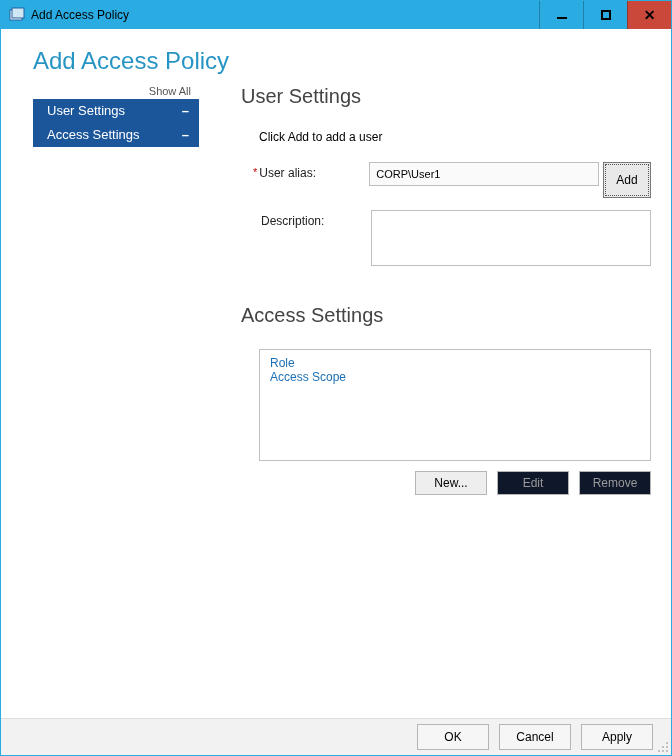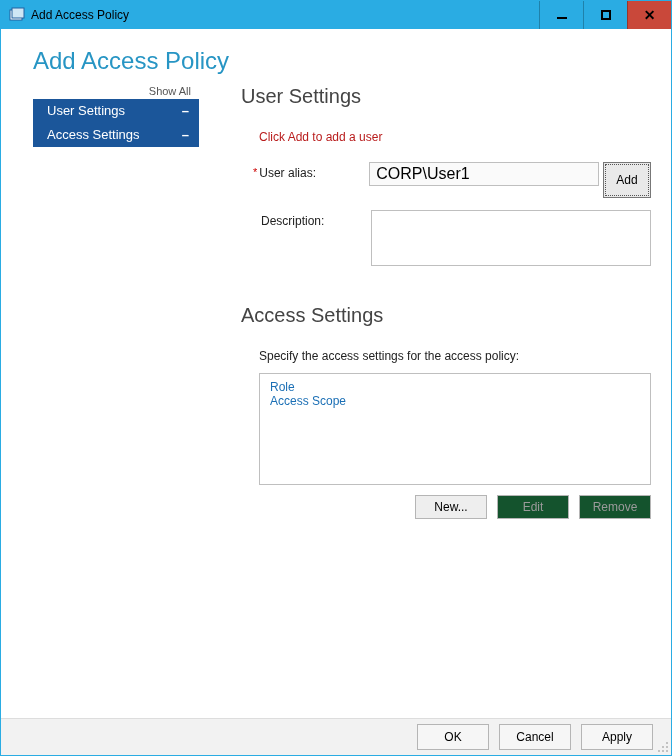--- a/index.html
+++ b/index.html
@@ -58,28 +58,28 @@
   }
   .nav-item .minus { font-weight:bold; }
 
   
   .main {
     flex:1; padding-left: 42px;
   }
   .section-title {
     font-size:20px; color:#444; font-weight:400; margin-bottom:22px;
   }
-  .subtext { font-size:12px; color:#b91c1c; margin-left:18px; margin-bottom:18px; }
+  .subtext { font-size:12px; color:#000000; margin-left:18px; margin-bottom:18px; }
   .form-row {
     display:flex; align-items:flex-start; margin-bottom:12px; margin-left:12px;
   }
   .req-star { color:#c00; font-size:11px; margin-right:2px; margin-top:4px; }
   .form-label { width:110px; font-size:12px; color:#222; padding-top:4px; }
   .text-input {
-    flex:1; height:24px; font-size:16px; padding:2px 6px;
+    flex:1; height:24px; font-size:11px; padding:2px 6px;
     border:1px solid #bfbfbf; background:#fafafa;
   }
   .add-btn {
     width:48px; height:36px; margin-left:4px; font-size:12px;
     border:1px solid #777; background:#e9e9e9; cursor:pointer;
     outline:1px dotted #555; outline-offset:-3px;
   }
   .textarea {
     flex:1; height:56px; font-size:12px; padding:4px 6px;
     border:1px solid #bfbfbf; background:#fff; resize:none;
@@ -98,21 +98,21 @@
   .grid-col-a { width:180px; }
   .grid-col-b { flex:1; }
 
   .grid-btn-row {
     display:flex; justify-content:flex-end; gap:10px; margin:10px 0 0 18px;
   }
   .act-btn {
     width:72px; height:24px; font-size:12px; border:1px solid #b5b5b5;
     background:#eee; cursor:pointer;
   }
-  .act-btn.disabled { color:#9a9a9a; background:#14532d; cursor:default; }
+  .act-btn.disabled { color:#9a9a9a; background:#0f172a; cursor:default; }
 
   
   .footer {
     height:37px; border-top:1px solid #ddd; background:#f2f2f2;
     display:flex; align-items:center; justify-content:flex-end; padding-right:18px; gap:10px;
     position:relative;
   }
   .footer .act-btn { width:72px; height:26px; background:#f6f6f6; }
   .resize-grip {
     position:absolute; right:2px; bottom:2px; width:14px; height:14px; opacity:.6;
@@ -179,21 +179,20 @@
 
         <div class="form-row">
           <span style="width:8px"></span>
           <div class="form-label">Description:</div>
           <textarea class="textarea" style=""></textarea>
         </div>
 
         <div class="section-gap"></div>
 
         <div class="section-title">Access Settings</div>
-        <div class="spec-text">Specify the access settings for the access policy:</div>
 
         <div class="grid-box">
           <div class="grid-header">
             <div class="grid-col-a">Role</div>
             <div class="grid-col-b">Access Scope</div>
           </div>
         </div>
 
         <div class="grid-btn-row">
           <button class="act-btn">New...</button>

